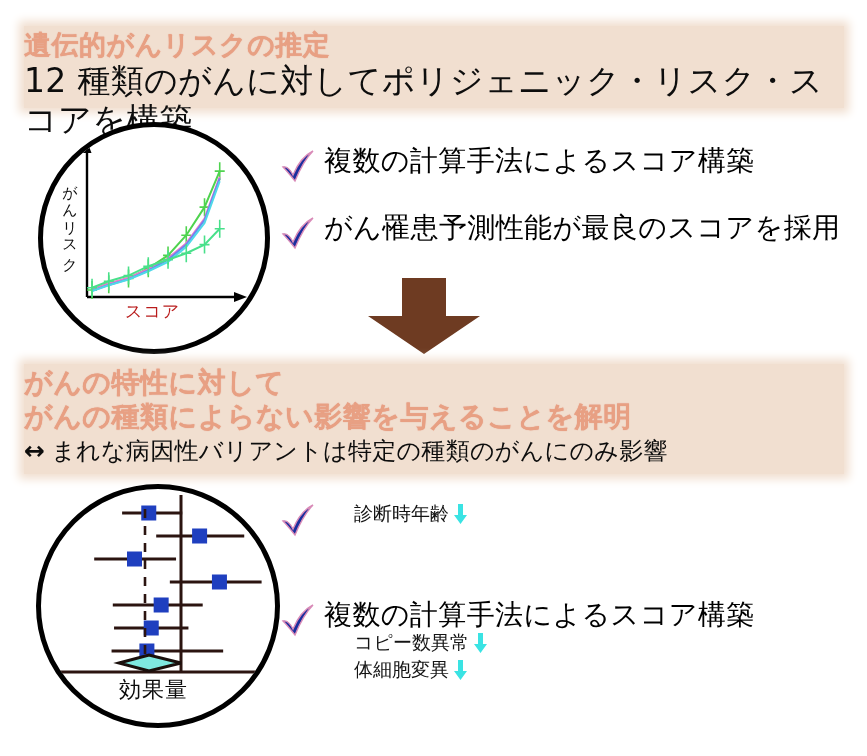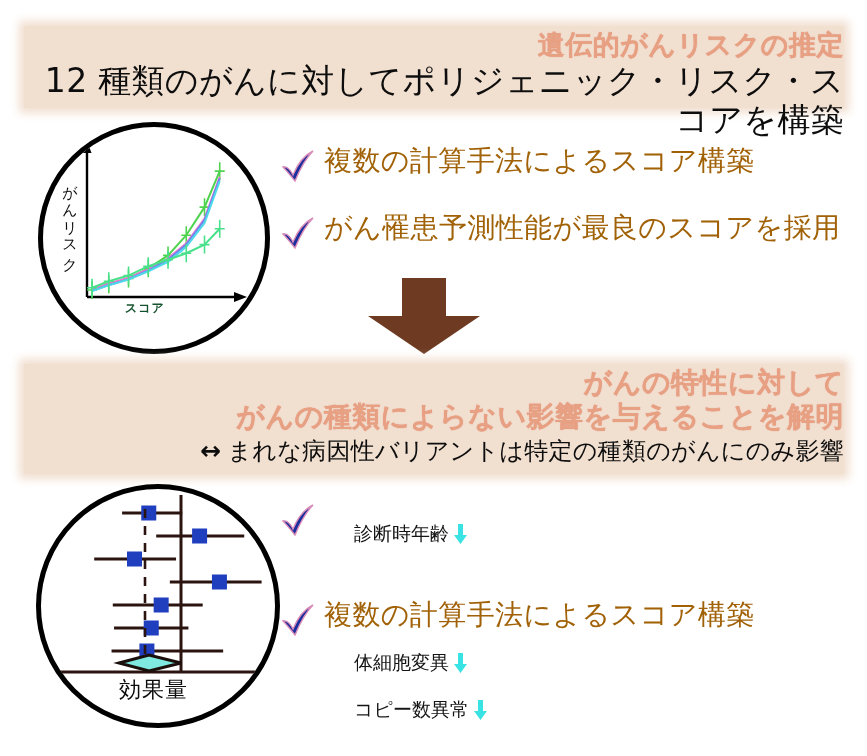--- a/index.html
+++ b/index.html
@@ -14,21 +14,21 @@
     overflow: hidden;
     font-family: "DejaVu Sans", "Liberation Sans", sans-serif;
     color: #101010;
   }
 
   
   .banner {
     position: absolute;
     background: #f1dfd0;
     box-shadow: 0 0 9px 5px #f1dfd0;
-    text-align: right;
+    text-align: left;
     -webkit-font-smoothing: antialiased;
   }
   #banner-top {
     left: 24px;
     top: 26px;
     width: 820px;
     height: 82px;
   }
   #banner-mid {
     left: 24px;
@@ -80,32 +80,32 @@
   
   .bullet-row {
     position: absolute;
     display: flex;
     align-items: flex-start;
   }
   .check-icon { flex: 0 0 auto; width: 40px; height: 40px; margin-right: 6px; }
   .bullet-text-group { display: flex; flex-direction: column; }
   .bullet-main {
     font-size: 28px;
-    color: #a16207;
+    color: #000000;
     line-height: 1.05;
     white-space: nowrap;
     letter-spacing: 0.4px;
   }
   .bullet-subline {
     font-size: 19px;
     color: #141414;
     line-height: 1.35;
     white-space: nowrap;
     margin-left: 30px;
-    margin-top: 21px;
+    margin-top: 1px;
     display: flex;
     align-items: center;
   }
   .down-arrow-icon {
     display: inline-block;
     width: 13px;
     height: 20px;
     margin-left: 5px;
   }
 
@@ -150,21 +150,21 @@
         <path d="M85.52000000000001 139.56 V157.56 M80.52000000000001 148.56 H90.52000000000001" stroke="#48e08a" stroke-width="1.6"></path>
         <path d="M105.28 130.2 V148.2 M100.28 139.2 H110.28" stroke="#48e08a" stroke-width="1.6"></path>
         <path d="M125.04 123.72 V141.72 M120.04 132.72 H130.04000000000002" stroke="#48e08a" stroke-width="1.6"></path>
         <path d="M143.28 117.24000000000001 V135.24 M138.28 126.24000000000001 H148.28" stroke="#48e08a" stroke-width="1.6"></path>
         <path d="M161.51999999999998 108.6 V126.6 M156.51999999999998 117.6 H166.51999999999998" stroke="#48e08a" stroke-width="1.6"></path>
         <path d="M176.72 92.76 V110.76 M171.72 101.76 H181.72" stroke="#48e08a" stroke-width="1.6"></path>
       </g>
   </svg>
 
   <div style="position:absolute;left:10px;top:48px;width:24px;font-size:15px;line-height:1.0;letter-spacing:1px;color:#0d0d0d;writing-mode:vertical-rl;text-orientation:upright;">がんリスク</div>
-  <div style="position:absolute;left:82px;top:173px;font-size:12px;letter-spacing:1px;color:#14532d;font-weight:bold;">スコア</div>
+  <div style="position:absolute;left:82px;top:173px;font-size:17px;letter-spacing:1px;color:#b91c1c;">スコア</div>
 </div>
 
 <div class="bullet-row" id="bullet-1">
   <svg class="check-icon" viewBox="0 0 40 40">
     <path d="M5 21 C9 20 12 23 15 29 C20 17 27 9 35 5 C27 13 22 23 17 35 C13 30 9 25 5 21 Z" fill="#1a2f9e" stroke="#d98bb8" stroke-width="1.4"></path>
   </svg>
   <div class="bullet-text-group">
     <div class="bullet-main">複数の計算手法によるスコア構築</div>
   </div>
 </div>
@@ -234,25 +234,25 @@
   </div>
 </div>
 
 <div class="bullet-row" id="bullet-4">
   <svg class="check-icon" viewBox="0 0 40 40">
     <path d="M5 21 C9 20 12 23 15 29 C20 17 27 9 35 5 C27 13 22 23 17 35 C13 30 9 25 5 21 Z" fill="#1a2f9e" stroke="#d98bb8" stroke-width="1.4"></path>
   </svg>
   <div class="bullet-text-group">
     <div class="bullet-main">複数の計算手法によるスコア構築</div>
     <div class="bullet-subline">
+      <span>コピー数異常</span>
+      <svg class="down-arrow-icon" viewBox="0 0 13 20">
+        <polygon points="4,0 9,0 9,11 13,11 6.5,20 0,11 4,11" fill="#3ae3e3"></polygon>
+      </svg>
+    </div>
+    <div class="bullet-subline">
       <span>体細胞変異</span>
       <svg class="down-arrow-icon" viewBox="0 0 13 20">
         <polygon points="4,0 9,0 9,11 13,11 6.5,20 0,11 4,11" fill="#3ae3e3"></polygon>
       </svg>
     </div>
-    <div class="bullet-subline">
-      <span>コピー数異常</span>
-      <svg class="down-arrow-icon" viewBox="0 0 13 20">
-        <polygon points="4,0 9,0 9,11 13,11 6.5,20 0,11 4,11" fill="#3ae3e3"></polygon>
-      </svg>
-    </div>
   </div>
 </div>
 
 </body></html>

